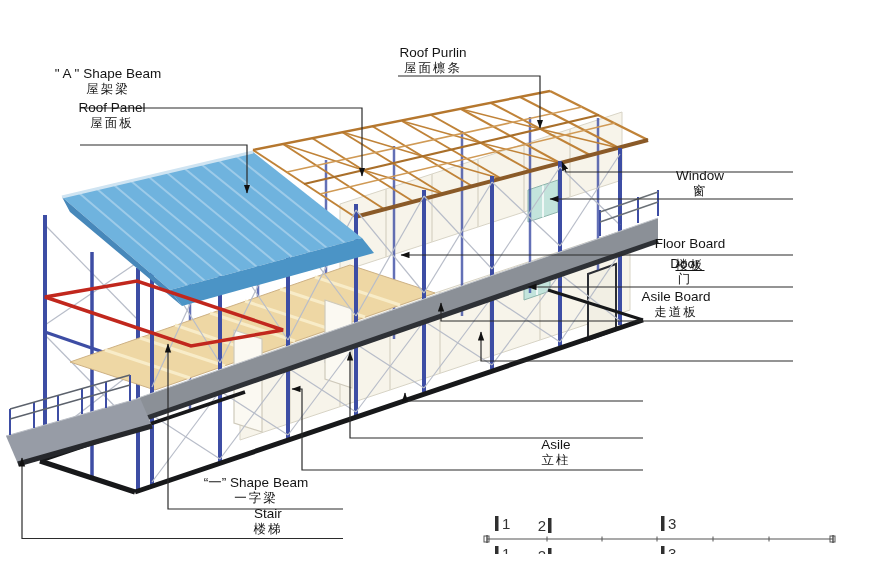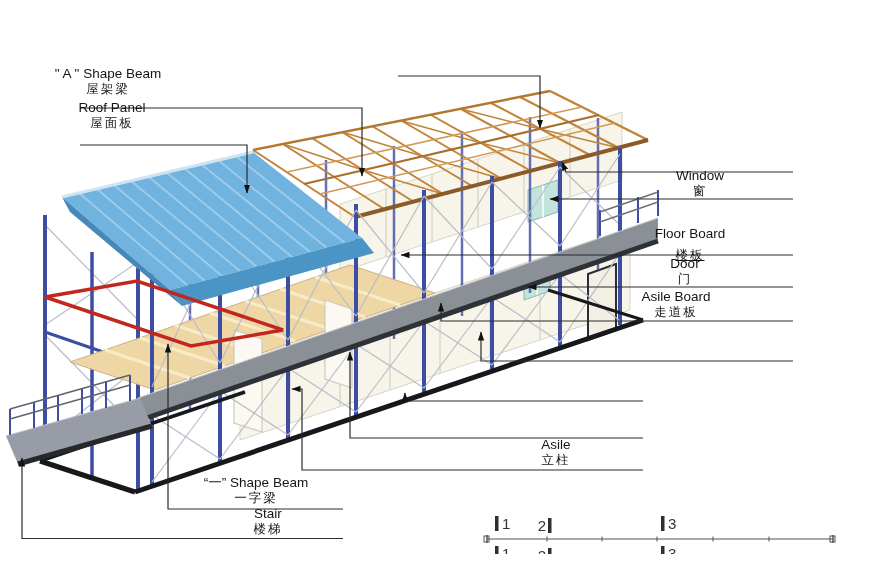--- a/index.html
+++ b/index.html
@@ -281,33 +281,37 @@
       <rect class="rl-bar" x="495" y="546" width="3.5" height="14"></rect>
       <text class="rl-num" x="502" y="559">1</text>
       <text class="rl-num" x="546" y="561" text-anchor="end">2</text>
       <rect class="rl-bar" x="548" y="548" width="3.5" height="14"></rect>
       <rect class="rl-bar" x="661" y="546" width="3.5" height="14"></rect>
       <text class="rl-num" x="668" y="559">3</text>
     </g>
   </g>
 </svg>
 
+  <div class="lbl" style="left:433px;top:45px">
+    <div class="en">Roof Purlin</div>
+    <div class="zh">屋面檩条</div>
+  </div>
   <div class="lbl" style="left:108px;top:66px">
     <div class="en">" A " Shape Beam</div>
     <div class="zh">屋架梁</div>
   </div>
   <div class="lbl" style="left:112px;top:100px">
     <div class="en">Roof Panel</div>
     <div class="zh">屋面板</div>
   </div>
   <div class="lbl" style="left:700px;top:168px">
     <div class="en">Window</div>
     <div class="zh">窗</div>
   </div>
-  <div class="lbl gap" style="left:690px;top:226px">
+  <div class="lbl gap" style="left:690px;top:236px">
     <div class="en">Floor Board</div>
     <div class="zh">楼板</div>
   </div>
   <div class="lbl" style="left:685px;top:256px">
     <div class="en">Door</div>
     <div class="zh">门</div>
   </div>
   <div class="lbl" style="left:676px;top:289px">
     <div class="en">Asile Board</div>
     <div class="zh">走道板</div>

